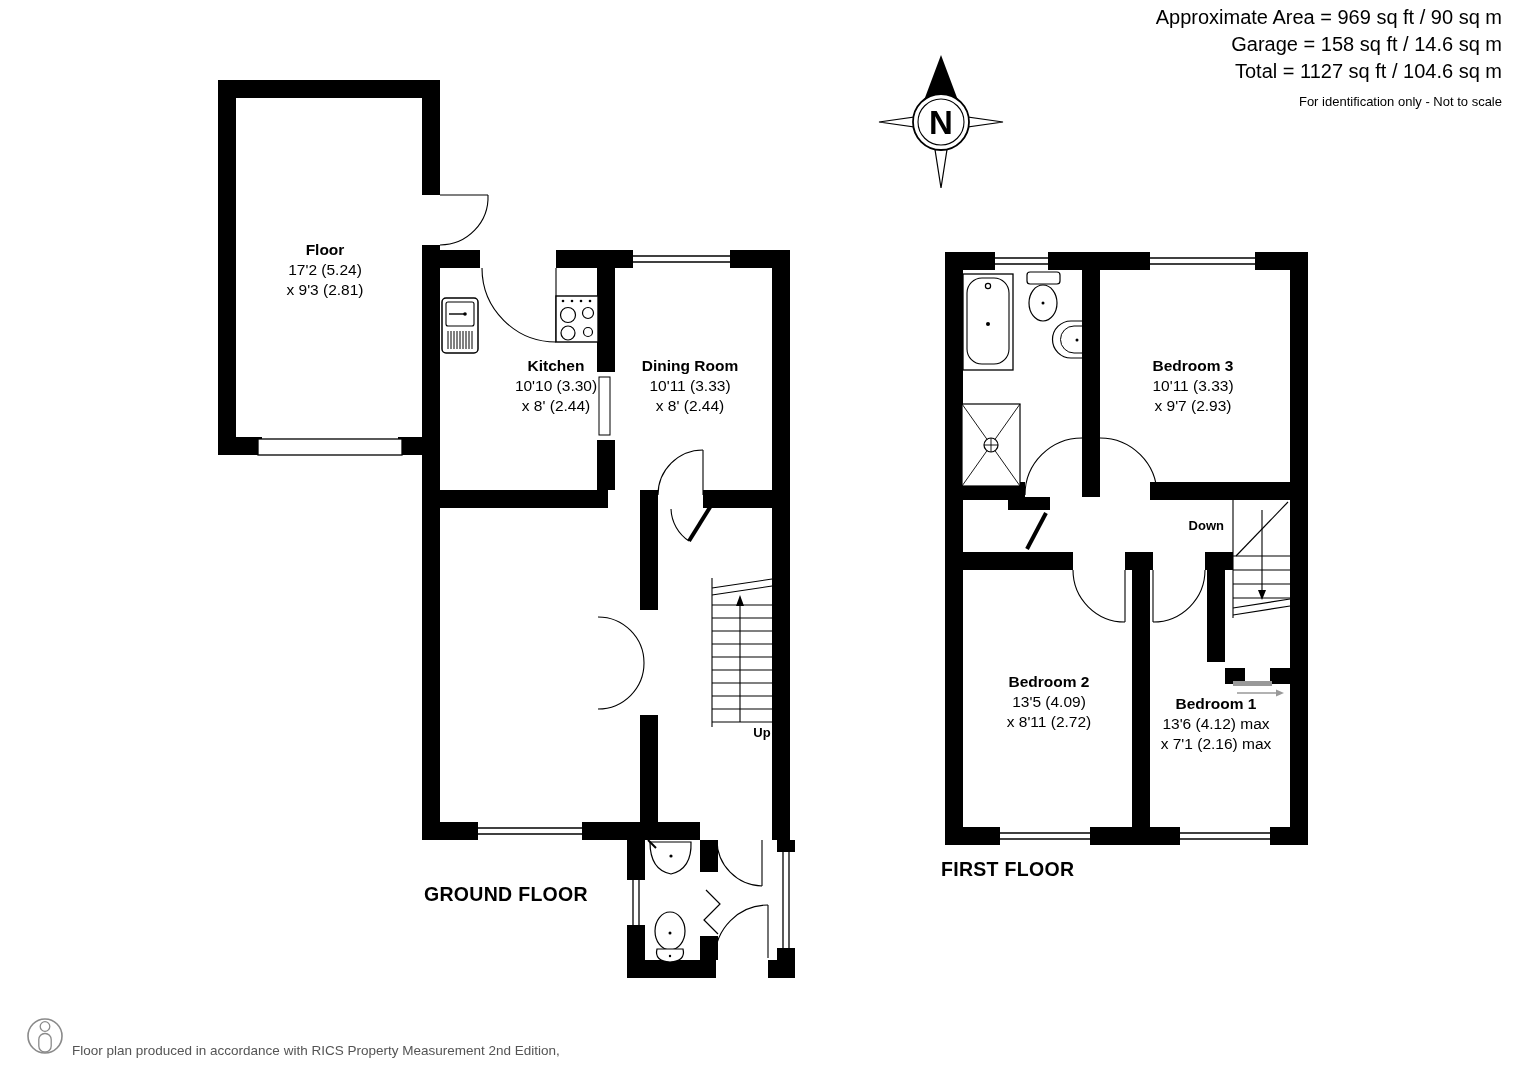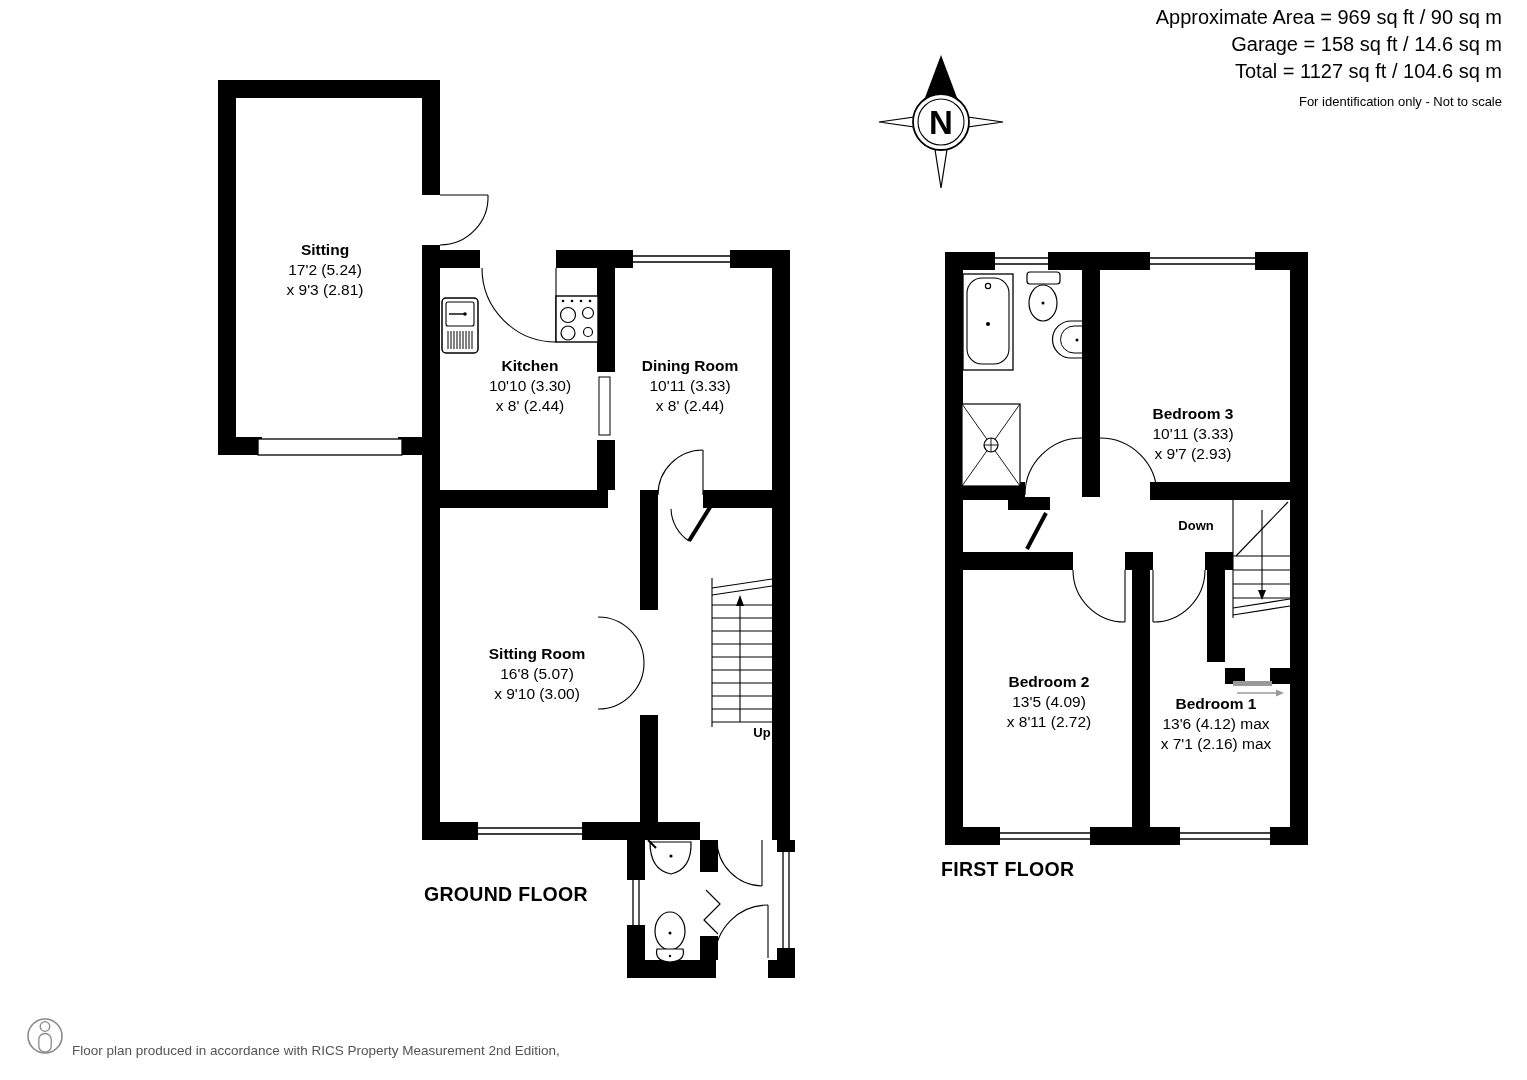--- a/index.html
+++ b/index.html
@@ -241,57 +241,52 @@
 </svg>
 
   <div class="header-area" style="right:25px;top:4px;">
     <div>Approximate Area = 969 sq ft / 90 sq m</div>
     <div>Garage = 158 sq ft / 14.6 sq m</div>
     <div>Total = 1127 sq ft / 104.6 sq m</div>
     <div class="hnote">For identification only - Not to scale</div>
   </div>
 
   <div class="plan-label" style="left:245px;top:240px;width:160px;">
-    <div class="rname">Sitting</div>
+    <div class="rname">Floor</div>
     <div class="rdim">17'2 (5.24)</div>
     <div class="rdim">x 9'3 (2.81)</div>
   </div>
-  <div class="plan-label" style="left:450px;top:356px;width:160px;">
+  <div class="plan-label" style="left:476px;top:356px;width:160px;">
     <div class="rname">Kitchen</div>
     <div class="rdim">10'10 (3.30)</div>
     <div class="rdim">x 8' (2.44)</div>
   </div>
   <div class="plan-label" style="left:610px;top:356px;width:160px;">
     <div class="rname">Dining Room</div>
     <div class="rdim">10'11 (3.33)</div>
     <div class="rdim">x 8' (2.44)</div>
   </div>
-  <div class="plan-label" style="left:457px;top:644px;width:160px;">
-    <div class="rname">Sitting Room</div>
-    <div class="rdim">16'8 (5.07)</div>
-    <div class="rdim">x 9'10 (3.00)</div>
-  </div>
-  <div class="plan-label" style="left:1113px;top:356px;width:160px;margin-top:48px;">
+  <div class="plan-label" style="left:1113px;top:356px;width:160px;">
     <div class="rname">Bedroom 3</div>
     <div class="rdim">10'11 (3.33)</div>
     <div class="rdim">x 9'7 (2.93)</div>
   </div>
   <div class="plan-label" style="left:969px;top:672px;width:160px;">
     <div class="rname">Bedroom 2</div>
     <div class="rdim">13'5 (4.09)</div>
     <div class="rdim">x 8'11 (2.72)</div>
   </div>
   <div class="plan-label" style="left:1126px;top:694px;width:180px;">
     <div class="rname">Bedroom 1</div>
     <div class="rdim">13'6 (4.12) max</div>
     <div class="rdim">x 7'1 (2.16) max</div>
   </div>
 
   <div class="stair-label" style="left:737px;top:725px;width:50px;">Up</div>
-  <div class="stair-label" style="left:1168px;top:518px;width:56px;">Down</div>
+  <div class="stair-label" style="left:1168px;top:518px;width:56px;text-align:right;">Down</div>
 
   <div class="floor-title" style="left:424px;top:858px;margin-top:25px;">GROUND FLOOR</div>
   <div class="floor-title" style="left:941px;top:858px;">FIRST FLOOR</div>
 
   <div class="footer" style="left:72px;top:1006px;">
     <div class="f-line">Floor plan produced in accordance with RICS Property Measurement 2nd Edition,</div>
     
     
   </div>
 

